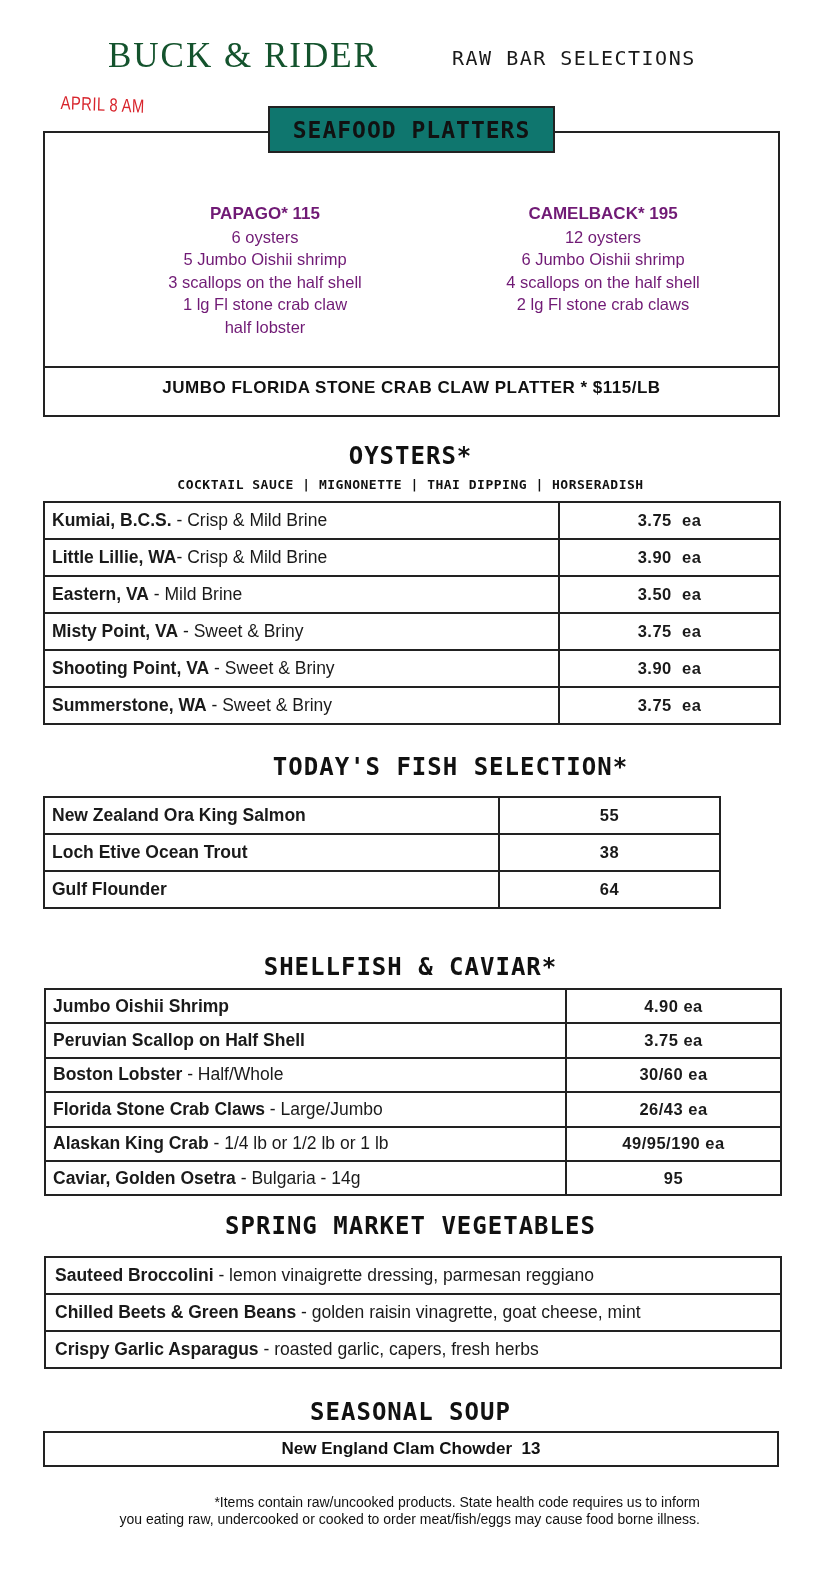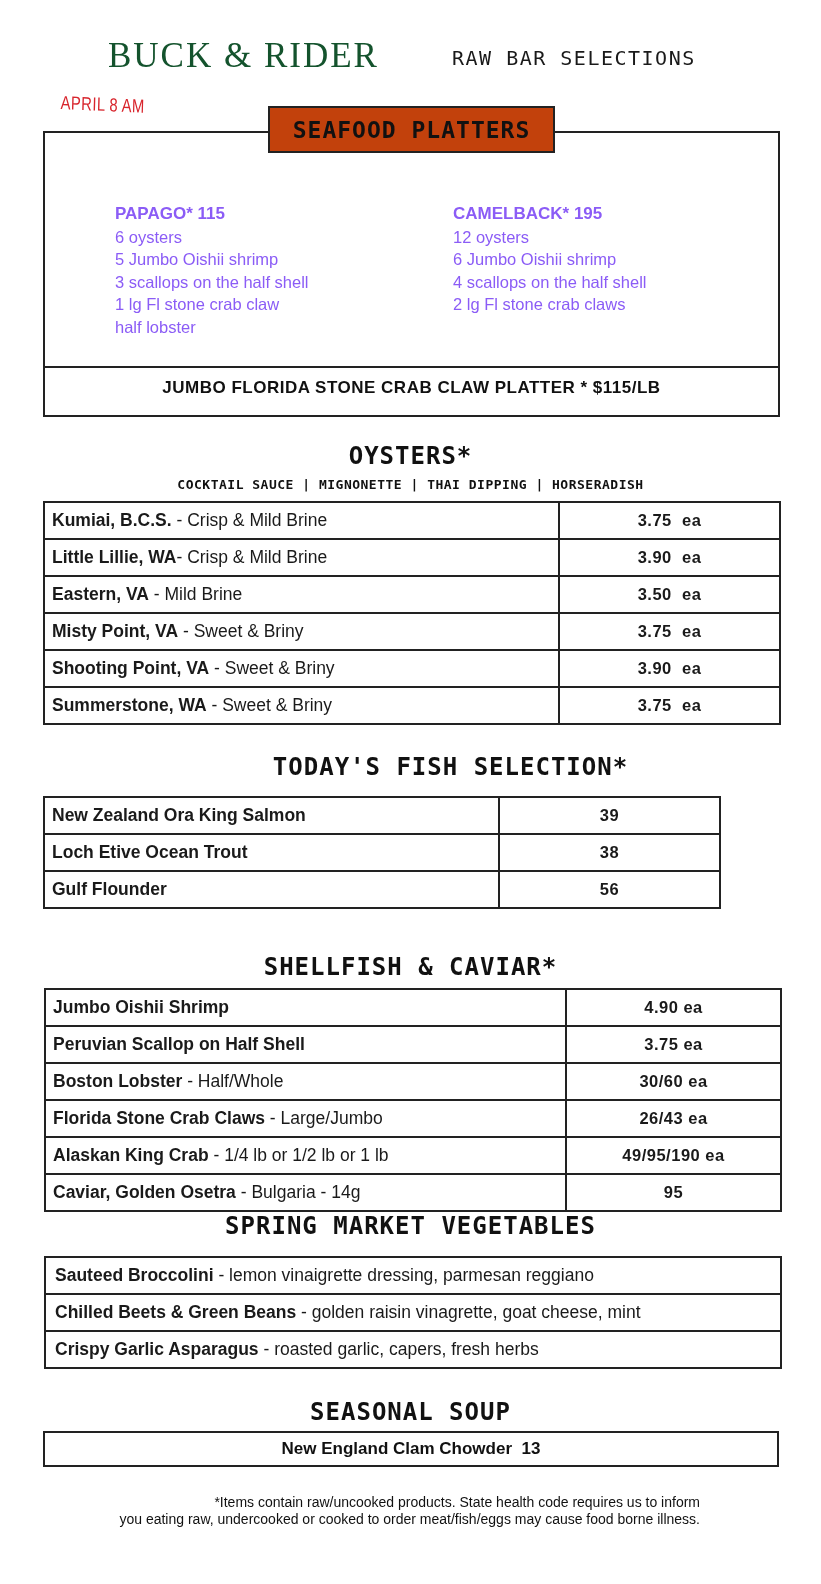--- a/index.html
+++ b/index.html
@@ -9,35 +9,35 @@
   .abs { position: absolute; }
 
   
   .brand { left: 108px; top: 36px; font-family: "Liberation Serif", serif; font-size: 35px; letter-spacing: 2px; color: #14532d; line-height: 40px; white-space: nowrap; }
   .subtitle { left: 452px; top: 44px; font-family: "DejaVu Sans Mono", monospace; font-size: 20px; letter-spacing: 1.5px; color: #1a1a1a; line-height: 28px; white-space: nowrap; }
   .stamp { left: 61px; top: 92px; font-family: "Liberation Sans Narrow", "Liberation Sans", sans-serif; font-size: 19px; color: #d8252d; transform: scaleX(0.78) rotate(2deg); transform-origin: left top; letter-spacing: 0.5px; line-height: 22px; white-space: nowrap; font-weight: 400; }
 
   
   .platter-box { left: 43px; top: 131px; width: 737px; height: 286px; border: 2px solid #222; }
   .platter-divider { position: absolute; left: 0; right: 0; top: 233px; border-top: 2px solid #222; }
-  .platter-title { left: 268px; top: 106px; width: 287px; height: 47px; border: 2px solid #222; background: #c2410c; display: flex; align-items: center; justify-content: center; font-family: "DejaVu Sans Mono", monospace; font-weight: bold; font-size: 23px; letter-spacing: 1px; }
-  .platter-col { position: absolute; top: 70px; width: 300px; font-size: 16.5px; line-height: 22.5px; color: #8b5cf6; }
+  .platter-title { left: 268px; top: 106px; width: 287px; height: 47px; border: 2px solid #222; background: #0f766e; display: flex; align-items: center; justify-content: center; font-family: "DejaVu Sans Mono", monospace; font-weight: bold; font-size: 23px; letter-spacing: 1px; }
+  .platter-col { position: absolute; top: 70px; width: 300px; text-align: center; font-size: 16.5px; line-height: 22.5px; color: #701a75; }
   .platter-col .pt { font-weight: bold; font-size: 17px; }
   .platter-col.left { left: 70px; }
   .platter-col.right { left: 408px; }
   .platter-claw { position: absolute; left: 0; right: 0; top: 245px; text-align: center; font-weight: bold; font-size: 17px; letter-spacing: 0.5px; }
 
   
   .sec-title { left: 0; width: 821px; text-align: center; font-family: "DejaVu Sans Mono", monospace; font-weight: bold; font-size: 24px; letter-spacing: 1px; line-height: 30px; }
   .sauces { left: 0; width: 821px; text-align: center; font-family: "DejaVu Sans Mono", monospace; font-weight: bold; font-size: 13px; letter-spacing: 0.5px; line-height: 18px; }
 
   
   table.menu { position: absolute; border-collapse: collapse; border: 2px solid #222; }
   table.menu td { border: 2px solid #222; font-size: 17.5px; color: #1a1a1a; padding: 0 0 0 7px; white-space: nowrap; }
-  table.menu td.price { text-align: center; padding: 8px; font-weight: bold; font-size: 16.5px; letter-spacing: 0.5px; }
+  table.menu td.price { text-align: center; padding: 1px; font-weight: bold; font-size: 16.5px; letter-spacing: 0.5px; }
   table.menu td b { font-weight: bold; }
 
   #oysters { left: 43px; top: 501px; width: 738px; }
   #oysters td { height: 37px; }
   #oysters td.price { width: 221px; }
 
   #fish { left: 43px; top: 796px; width: 678px; }
   #fish td { height: 37px; font-weight: bold; }
   #fish td.price { width: 221px; }
 
@@ -109,29 +109,29 @@
     <td class="price" style="white-space:pre;">3.75  ea</td>
   </tr>
 </tbody>
   </table>
 
 <div class="abs sec-title" style="top:752px;margin-left:40px;">TODAY'S FISH SELECTION*</div>
 <table class="menu" id="fish">
   <tbody>
       <tr>
     <td>New Zealand Ora King Salmon</td>
-    <td class="price">39</td>
+    <td class="price">55</td>
   </tr>
   <tr>
     <td>Loch Etive Ocean Trout</td>
     <td class="price">38</td>
   </tr>
   <tr>
     <td>Gulf Flounder</td>
-    <td class="price">56</td>
+    <td class="price">64</td>
   </tr>
 </tbody>
   </table>
 
 <div class="abs sec-title" style="top:952px;">SHELLFISH &amp; CAVIAR*</div>
 <table class="menu" id="shellfish">
   <tbody>
       <tr>
     <td><b>Jumbo Oishii Shrimp</b><span></span></td>
     <td class="price">4.90 ea</td>

